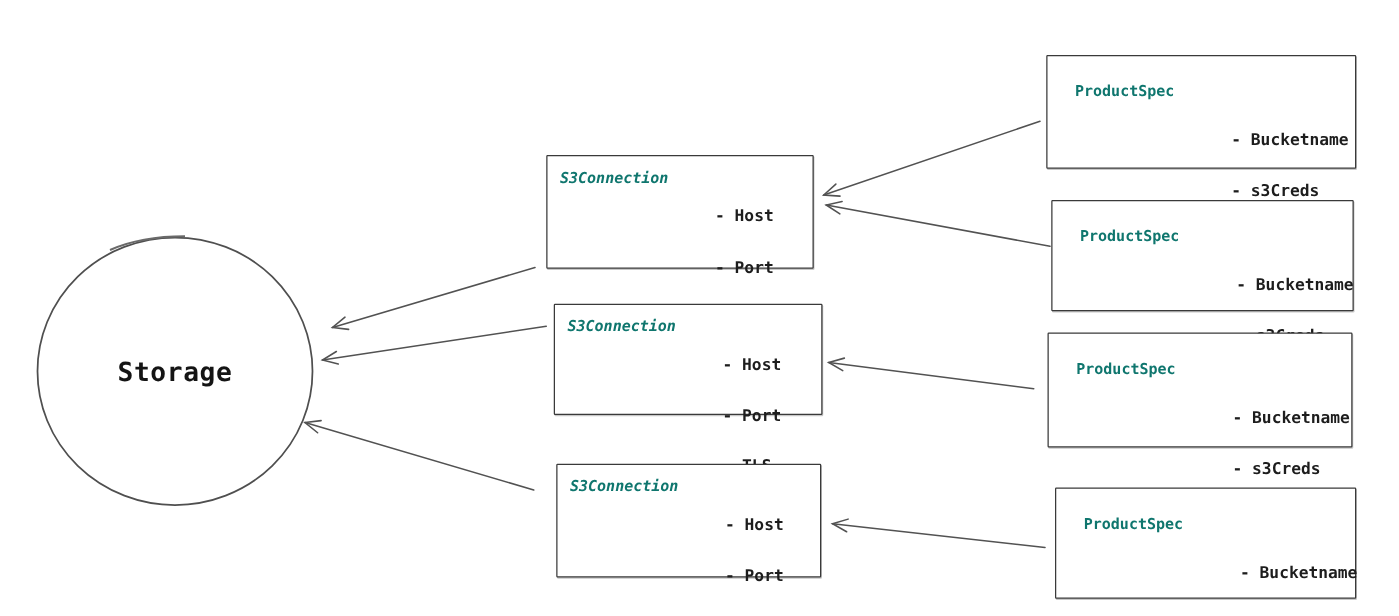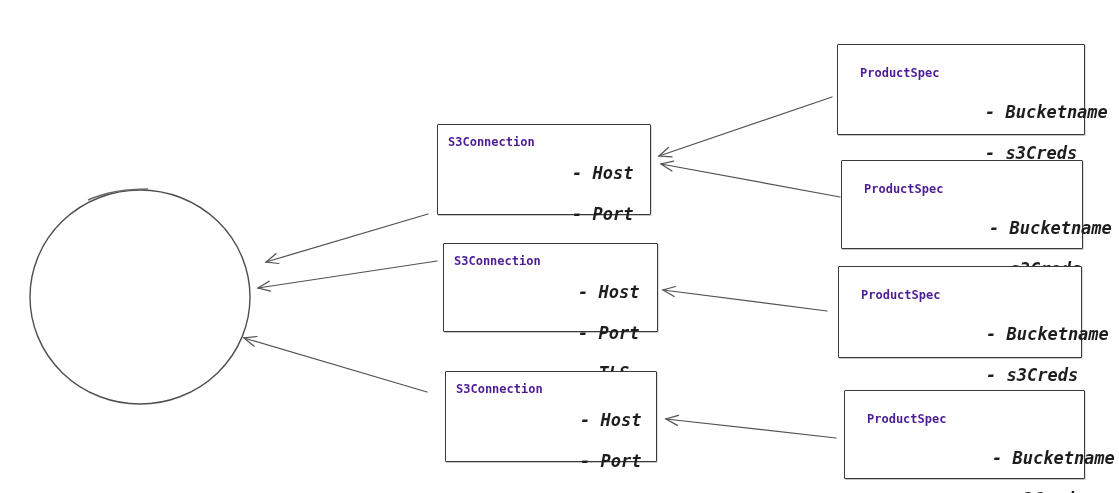--- a/index.html
+++ b/index.html
@@ -44,32 +44,31 @@
     border-radius: 1px;
     box-shadow: 0.6px 1px 0 rgba(70,70,70,0.30);
     box-sizing: border-box;
     color: #1d1d1d;
   }
   .box-title {
     position: absolute;
     font-size: 12px;
     font-weight: bold;
     white-space: nowrap;
-    color: #4c1d95;
+    color: #0f766e;
   }
-  .s3c .box-title { left: 10px; top: 10px; }
+  .s3c .box-title { left: 10px; top: 10px; font-style: italic; }
   .ps  .box-title { left: 22px; top: 21px; }
   .box-attrs {
     position: absolute;
-    font-size: 17px;
+    font-size: 13px;
     font-weight: bold;
     line-height: 13.5px;
     white-space: pre;
     color: #1d1d1d;
-    font-style: italic;
   }
   .s3c .box-attrs { left: 134px; top: 15px; }
   .ps  .box-attrs { left: 147px; top: 34px; }
   .storage-label {
     position: absolute;
     left: 30px;
     top: 287px;
     width: 220px;
     height: 23px;
     line-height: 23px;
@@ -113,20 +112,21 @@
           <line x1="437" y1="261" x2="258" y2="288"></line>
           <polyline points="270.6,291.2 258,288 269.1,281.2"></polyline>
         </g>
         <g class="edge">
           <line x1="427" y1="392" x2="244" y2="338"></line>
           <polyline points="254.1,346.2 244,338 256.9,336.5"></polyline>
         </g>
       </g>
   </svg>
 
+  <div class="storage-label">Storage</div>
 
   <div class="node-box s3c" style="left:437px; top:124px; width:214px; height:91px;">
     <div class="box-title">S3Connection</div>
     <div class="box-attrs">
       <div>- Host</div>
       <div>- Port</div>
       <div>- TLS</div>
     </div>
   </div>
 

